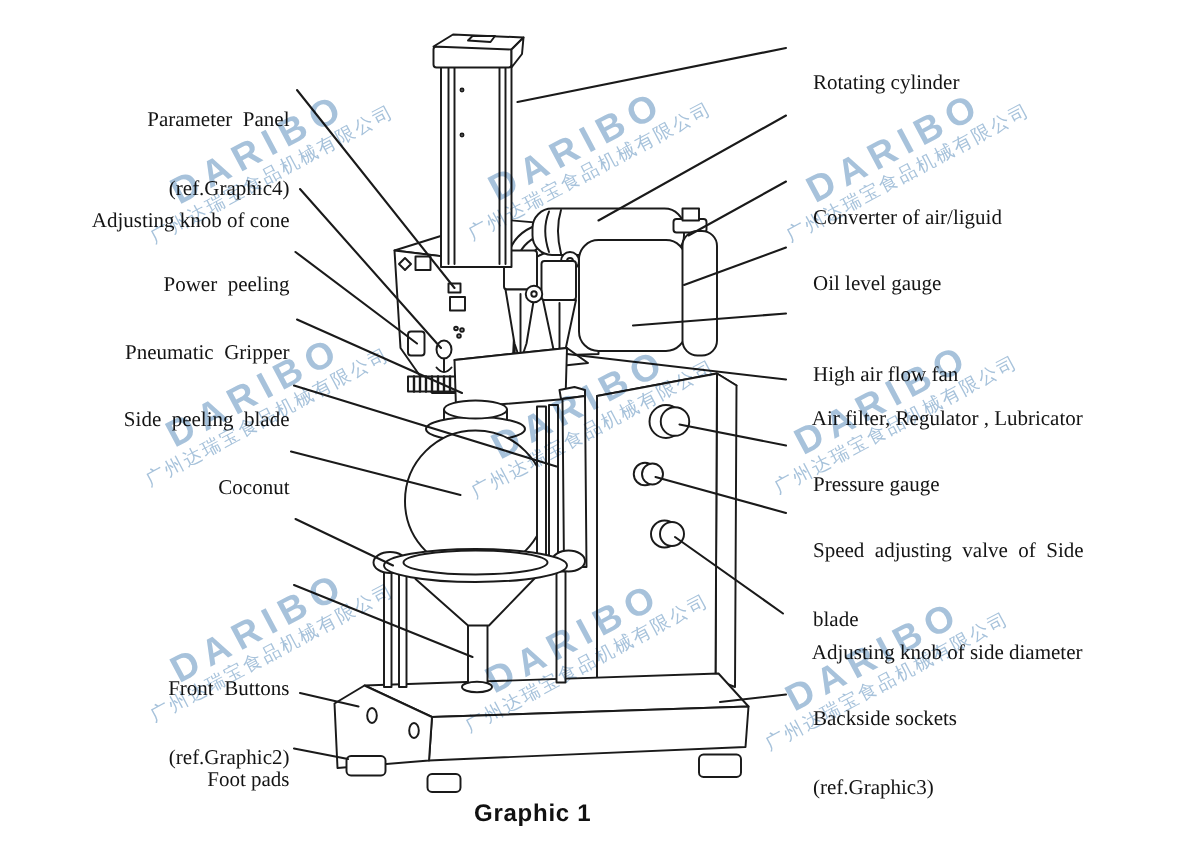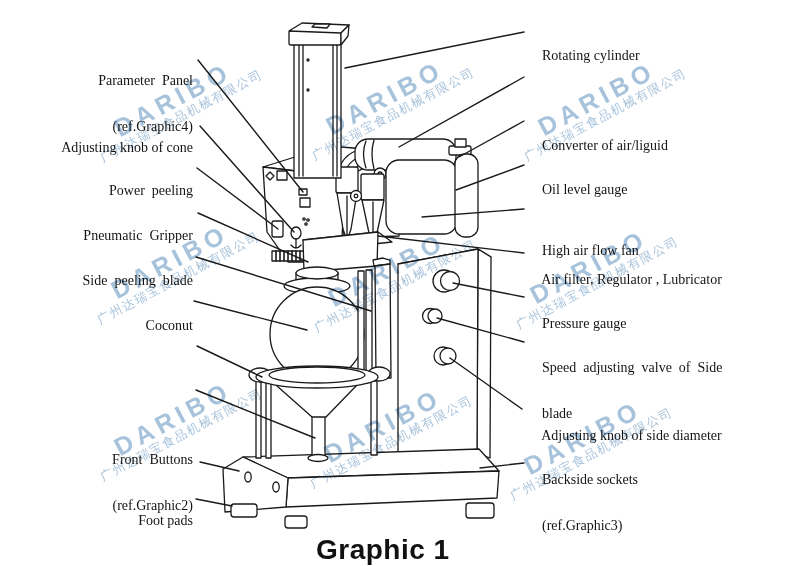--- a/index.html
+++ b/index.html
@@ -3,21 +3,21 @@
 <meta charset="utf-8">
 <style>
   html,body{margin:0;padding:0;background:#fff;}
   #stage{position:relative;width:790px;height:566px;background:#ffffff;overflow:hidden;
          font-family:"Liberation Serif", serif;}
   .lbl{position:absolute;font-family:"Liberation Serif", serif;font-size:14px;line-height:23px;
        color:#141414;white-space:pre;z-index:3;}
   .lbl.left{right:597px;text-align:right;}
   .lbl.right{left:528px;text-align:left;}
   .caption{position:absolute;left:316px;top:534px;z-index:3;color:#111;
-           font-family:"Liberation Sans", sans-serif;font-weight:bold;font-size:28px;letter-spacing:.5px;}
+           font-family:"Liberation Sans", sans-serif;font-weight:bold;font-size:16px;letter-spacing:.5px;}
   svg.machine{position:absolute;left:0;top:0;z-index:2;}
   .wm{position:absolute;transform:translate(-50%,-50%) rotate(-28deg);text-align:center;
       color:#a2bfd9;z-index:4;mix-blend-mode:multiply;opacity:.95;pointer-events:none;white-space:nowrap;}
   .wm .brand{display:block;font-family:"Liberation Sans", sans-serif;font-weight:bold;
              font-size:25px;letter-spacing:5px;line-height:24px;}
   .wm .co{display:block;font-size:12.5px;letter-spacing:1.5px;line-height:15px;}
 </style>
 </head>
 <body>
 

